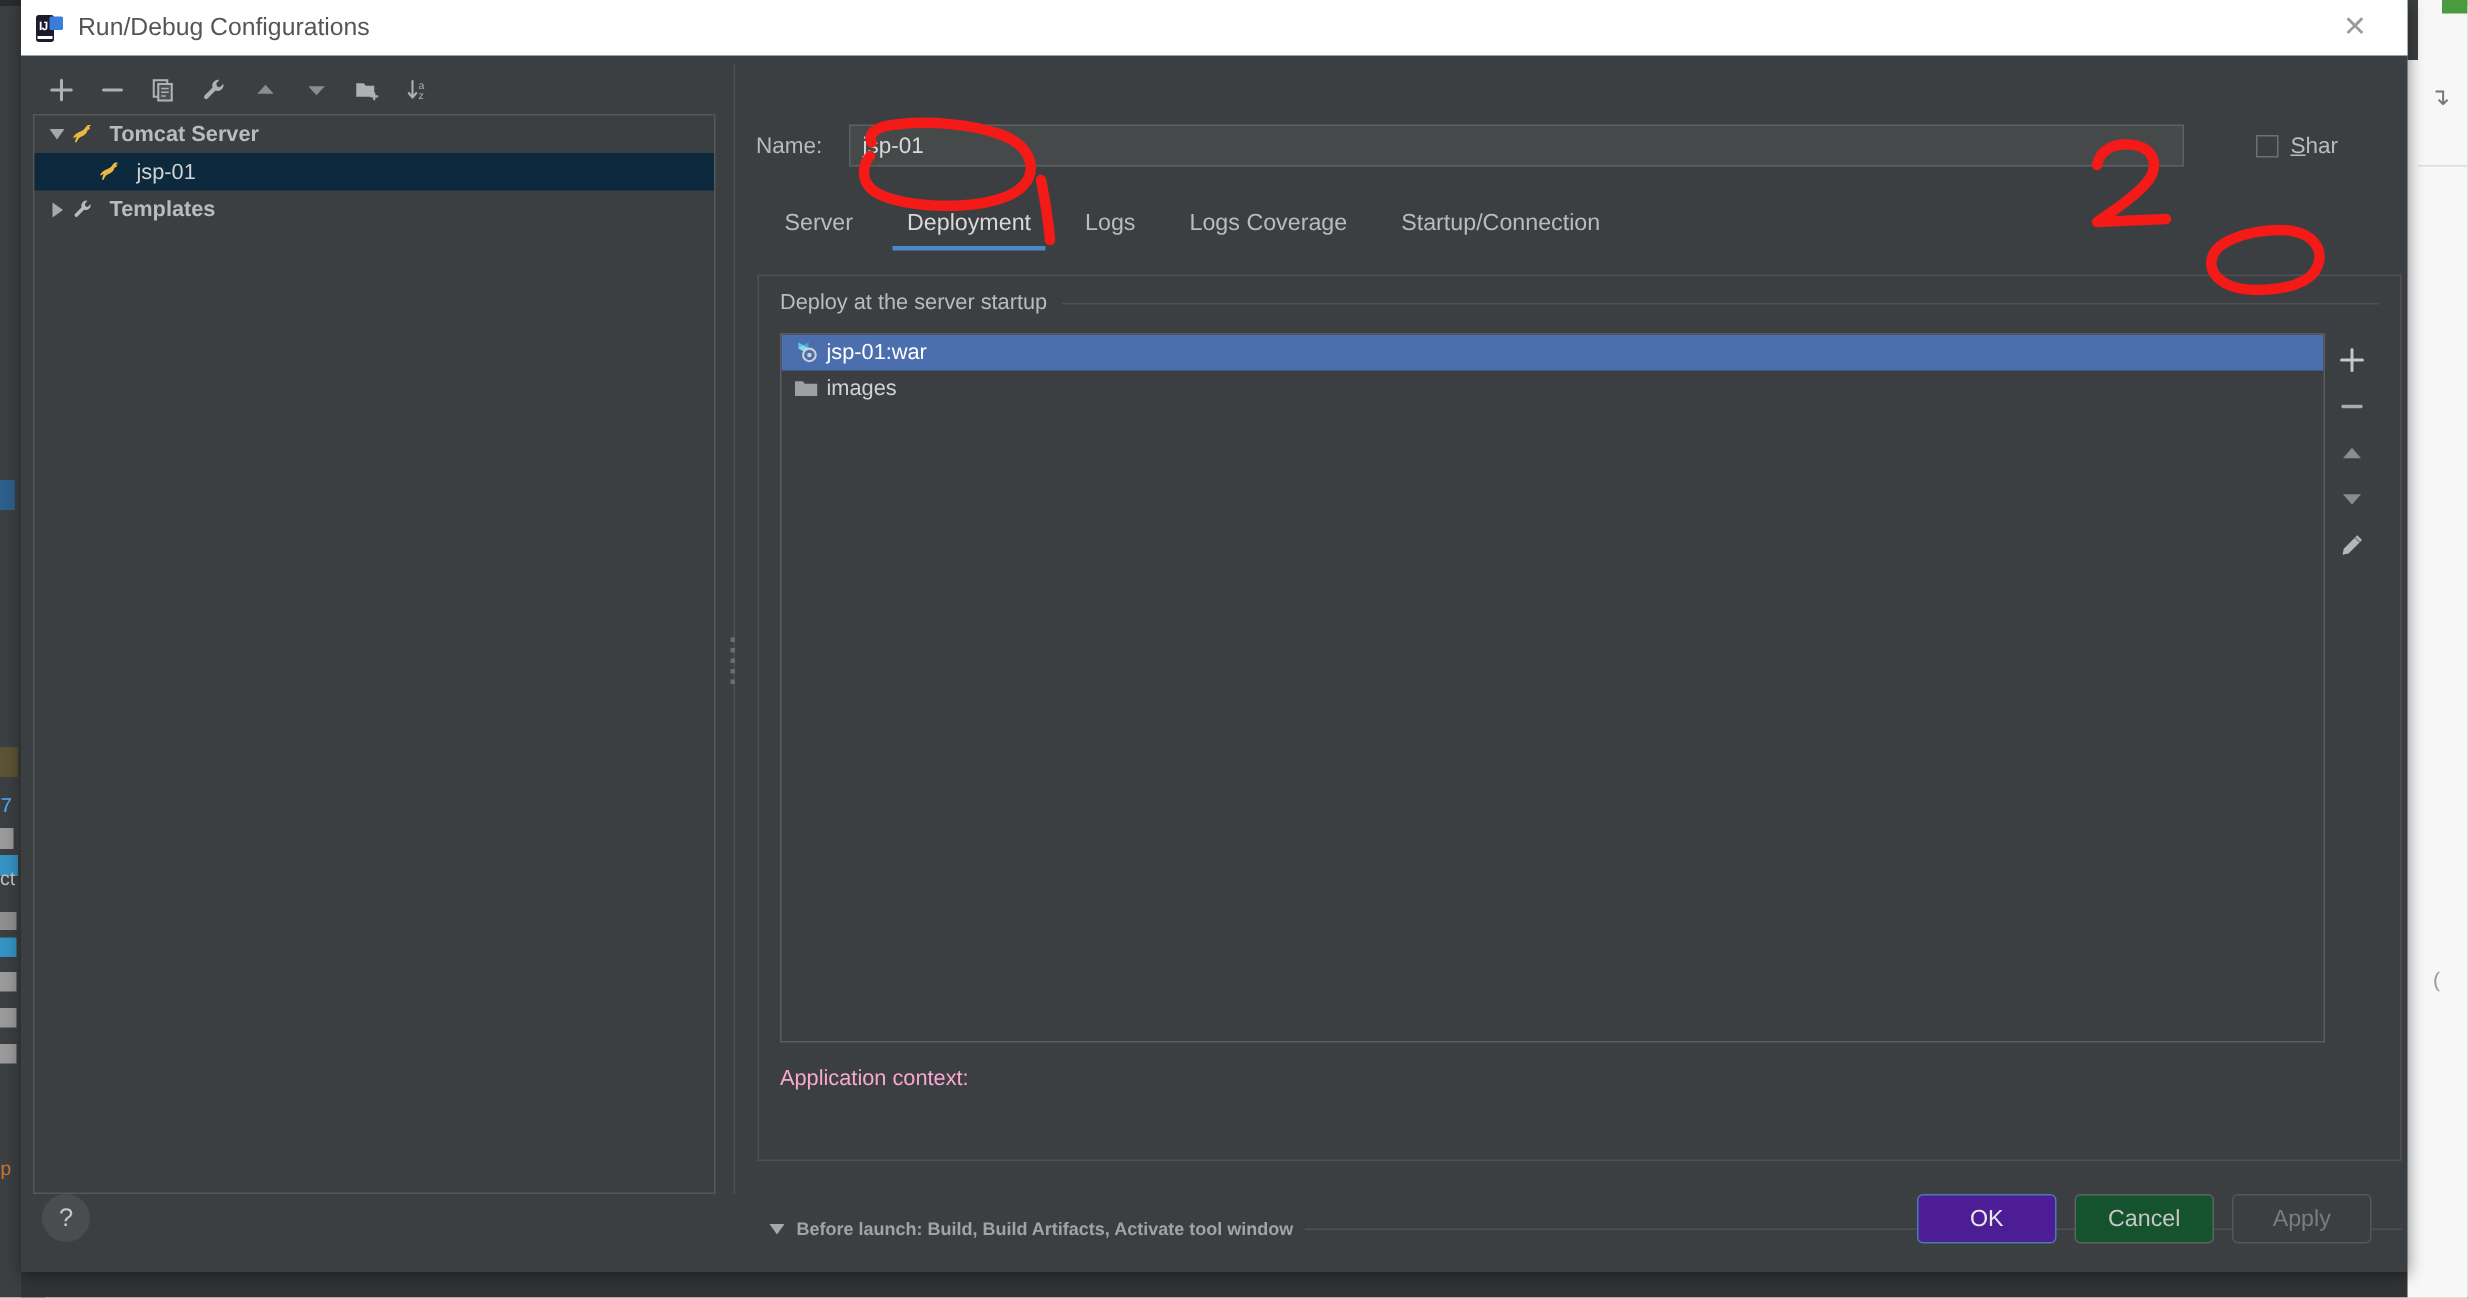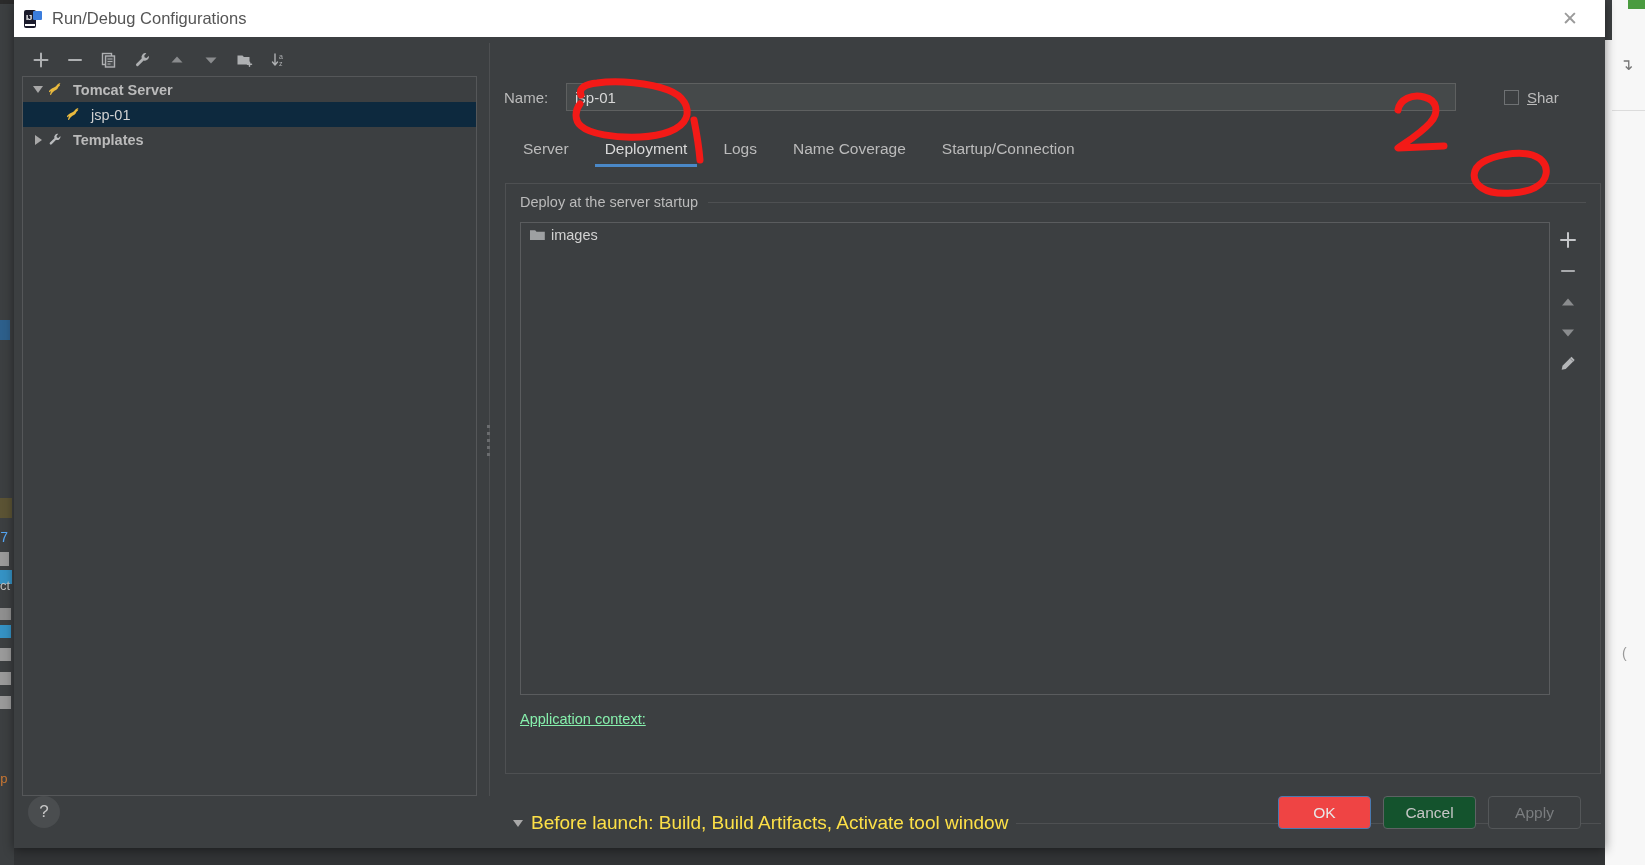--- a/index.html
+++ b/index.html
@@ -323,25 +323,24 @@
   }
 
   .appctx-row {
     position: absolute;
     left: 14px; right: 14px;
     top: 527px;
     display: flex;
     align-items: center;
   }
   .appctx-label {
-    color: #86efac;
+    color: #f9a8d4;
     font-size: 14.5px;
     width: 152px;
     flex: none;
-    text-decoration: underline;
   }
   .appctx-combo {
     flex: 1 1 auto;
     height: 27px;
     background: #45494a;
     border: 1px solid #5e6060;
     display: flex;
     align-items: center;
     box-sizing: border-box;
   }
@@ -377,23 +376,24 @@
   }
   .bl-tw {
     width: 0; height: 0;
     border-left: 5.5px solid transparent;
     border-right: 5.5px solid transparent;
     border-top: 7px solid #a8a8a8;
     flex: none;
     cursor: pointer;
   }
   .bl-text {
-    color: #fde047;
-    font-size: 19px;
+    color: #a3a3a3;
+    font-size: 12px;
     white-space: nowrap;
+    font-weight: bold;
   }
   .bl-rule {
     flex: 1 1 auto;
     height: 1px;
     background: #4e5052;
   }
 
   
   .footer {
     position: absolute;
@@ -421,21 +421,21 @@
     min-width: 93px;
     height: 33px;
     border-radius: 4px;
     font-size: 15.5px;
     display: flex; align-items: center; justify-content: center;
     cursor: pointer;
     box-sizing: border-box;
     font-family: "Liberation Sans", sans-serif;
   }
   .btn-ok {
-    background: #ef4444;
+    background: #4c1d95;
     border: 1px solid #4a7ab0;
     color: #e8e8e8;
   }
   .btn-default {
     background: #14532d;
     border: 1px solid #5e6264;
     color: #c6c6c6;
   }
   .btn-disabled {
     background: #3c3f41;
@@ -601,34 +601,46 @@
           <div class="share-wrap">
             <span class="checkbox"></span>
             <span class="share-label"><u>S</u><span>har</span></span>
           </div>
         </div>
 
         <div class="tabs">
           <div class="tab">Server</div>
           <div class="tab active">Deployment</div>
           <div class="tab">Logs</div>
-          <div class="tab">Name Coverage</div>
+          <div class="tab">Logs Coverage</div>
           <div class="tab">Startup/Connection</div>
         </div>
 
         <div class="content-box">
 
           <div class="deploy-header">
             <span class="txt">Deploy at the server startup</span>
             <span class="rule"></span>
           </div>
 
           <div class="list-area">
 
             <div class="dep-list">
+              <div class="dep-row selected">
+                <span class="dep-icon">
+                  <svg width="17" height="16" viewBox="0 0 17 16">
+                    <path d="M3.2 1.2l3.4 2v3.9l-3.4-2z" fill="#58c7e8"></path>
+                    <path d="M6.6 3.2l3.4-2v3.9l-3.4 2z" fill="#3fa8cc"></path>
+                    <path d="M3.2 5.1l3.4 2 3.4-2-3.4-2z" fill="#8ad8ef"></path>
+                    <circle cx="10.6" cy="9.6" r="4.2" fill="none" stroke="#d0d0d0" stroke-width="1.4"></circle>
+                    <circle cx="10.6" cy="9.6" r="1.5" fill="#d0d0d0"></circle>
+                  </svg>
+                </span>
+                <span>jsp-01:war</span>
+              </div>
               <div class="dep-row">
                 <span class="dep-icon">
                   <svg width="17" height="14" viewBox="0 0 17 14">
                     <path d="M1 2.2h5.2l1.3 1.6h8.3V12H1z" fill="#9ea0a2"></path>
                   </svg>
                 </span>
                 <span>images</span>
               </div>
             </div>
 

